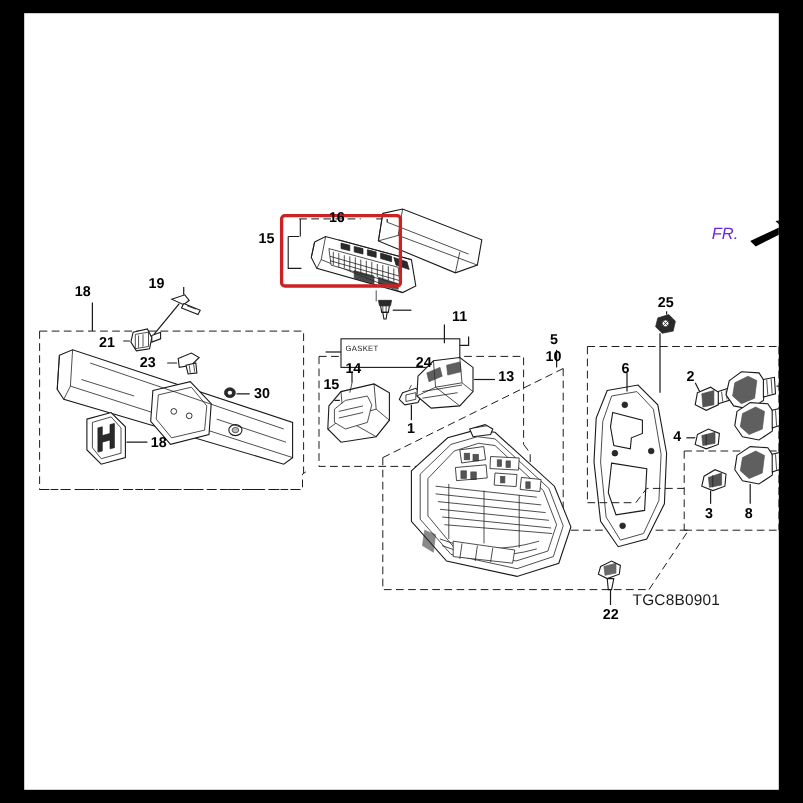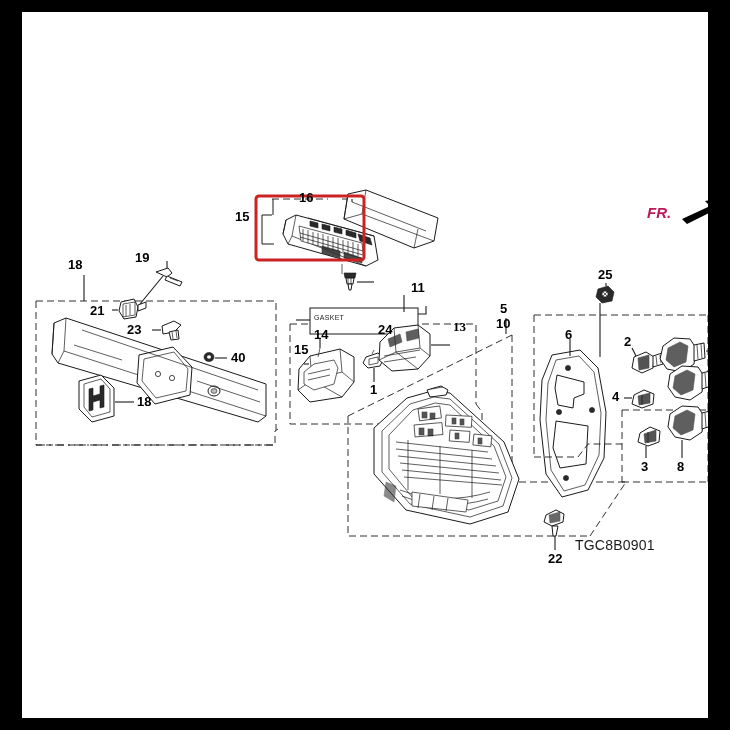--- a/index.html
+++ b/index.html
@@ -47,23 +47,23 @@
     color: #222;
   }
   .lbl-code {
     font-size: 14px;
     font-weight: normal;
     letter-spacing: 0.2px;
     color: #1a1a1a;
   }
   .lbl-fr {
     font-size: 15px;
-    font-weight: bold;
+    font-weight: normal;
     font-style: italic;
-    color: #be185d;
+    color: #6d28d9;
   }
 </style>
 </head>
 <body>
 
 <div id="root">
   <div id="canvas">
 
     <svg id="diagram" viewBox="0 0 686 706">
       <defs>
@@ -386,33 +386,33 @@
       <g>
         <path class="fk" d="M660 207 L688 194 L683 189 L700 186 L698 203 L693 198 L665 212 Z"></path>
       </g>
 
     </svg>
 
     <div class="lbl lbl-num" style="left:46px;  top:246px;">18</div>
     <div class="lbl lbl-num" style="left:113px; top:239px;">19</div>
     <div class="lbl lbl-num" style="left:68px;  top:292px;">21</div>
     <div class="lbl lbl-num" style="left:105px; top:311px;">23</div>
-    <div class="lbl lbl-num" style="left:209px; top:339px;">40</div>
+    <div class="lbl lbl-num" style="left:209px; top:339px;">30</div>
     <div class="lbl lbl-num" style="left:115px; top:383px;">18</div>
 
     <div class="lbl lbl-num" style="left:213px; top:198px;">15</div>
     <div class="lbl lbl-num" style="left:277px; top:179px;">16</div>
     <div class="lbl lbl-num" style="left:356px; top:263px;margin-top:48px;">24</div>
 
     <div class="lbl lbl-gasket" style="left:292px; top:302px;">GASKET</div>
 
     <div class="lbl lbl-num" style="left:377px; top:269px;margin-left:12px;">11</div>
     <div class="lbl lbl-num" style="left:272px; top:331px;">15</div>
     <div class="lbl lbl-num" style="left:292px; top:316px;">14</div>
-    <div class="lbl lbl-num" style="left:431px; top:308px;font-family:Liberation Serif, serif;">13</div>
+    <div class="lbl lbl-num" style="left:431px; top:323px;">13</div>
     <div class="lbl lbl-num" style="left:348px; top:371px;">1</div>
 
     <div class="lbl lbl-num" style="left:478px; top:290px;">5</div>
     <div class="lbl lbl-num" style="left:474px; top:305px;">10</div>
 
     <div class="lbl lbl-num" style="left:576px; top:256px;">25</div>
     <div class="lbl lbl-num" style="left:543px; top:316px;">6</div>
     <div class="lbl lbl-num" style="left:602px; top:323px;">2</div>
     <div class="lbl lbl-num" style="left:696px; top:331px;">7</div>
     <div class="lbl lbl-num" style="left:590px; top:378px;">4</div>

